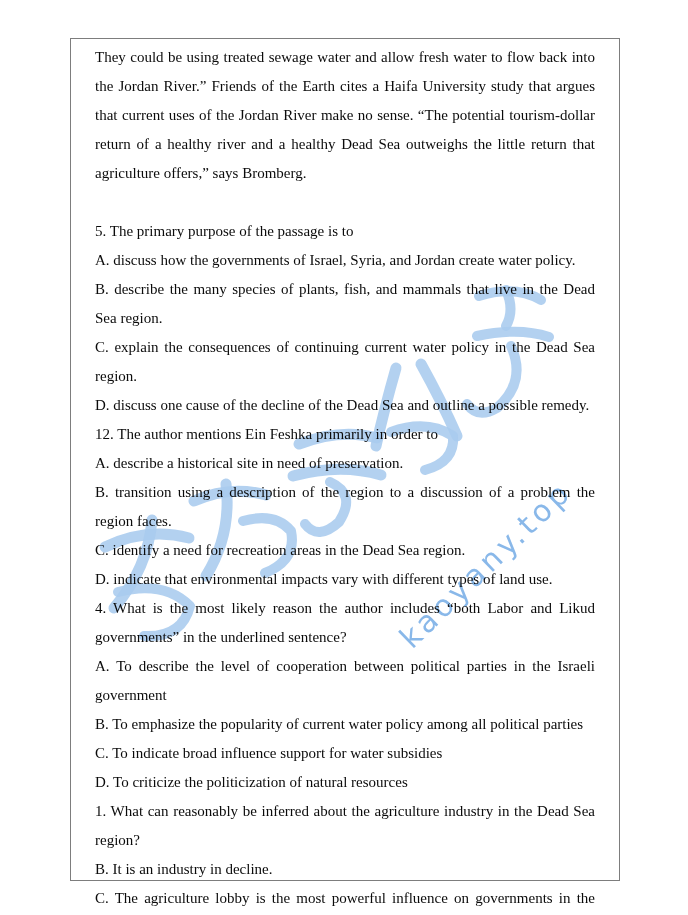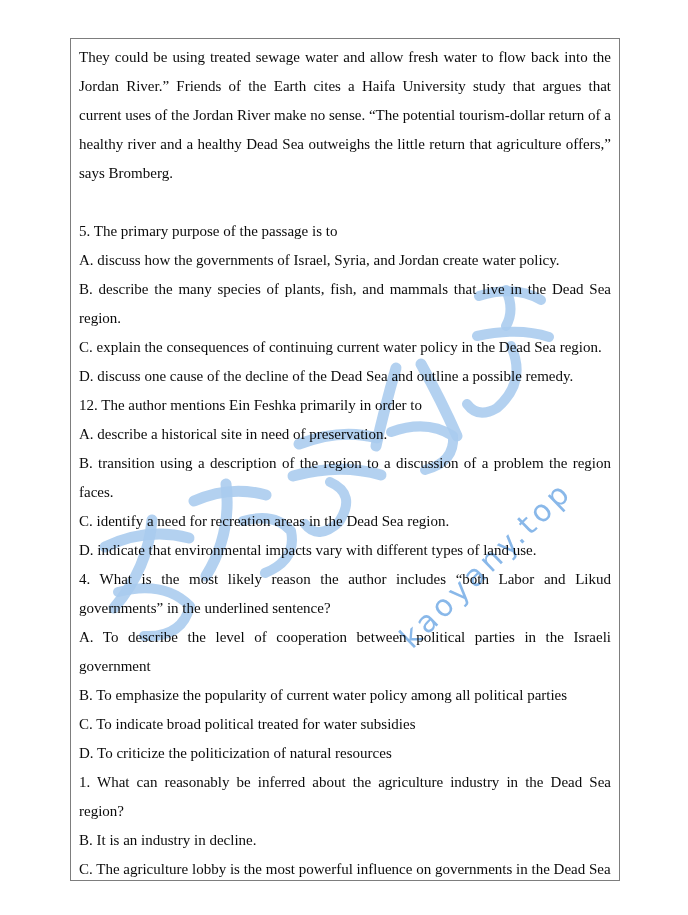--- a/index.html
+++ b/index.html
@@ -15,21 +15,21 @@
     width: 688px; height: 915px;
     z-index: 0;
     pointer-events: none;
   }
   .page {
     position: absolute;
     left: 70px; top: 38px;
     width: 550px; height: 843px;
     box-sizing: border-box;
     border: 1px solid #7d7d7d;
-    padding: 4px 8px;
+    padding: 4px 24px;
     z-index: 1;
     background: transparent;
   }
   .line {
     margin: 0;
     font-size: 15px;
     line-height: 29px;
     color: #0b0b0b;
     text-align: justify;
   }
@@ -97,20 +97,20 @@
 
   <p class="line">12. The author mentions Ein Feshka primarily in order to</p>
   <p class="line">A. describe a historical site in need of preservation.</p>
   <p class="line">B. transition using a description of the region to a discussion of a problem the region faces.</p>
   <p class="line">C. identify a need for recreation areas in the Dead Sea region.</p>
   <p class="line">D. indicate that environmental impacts vary with different types of land use.</p>
 
   <p class="line">4. What is the most likely reason the author includes “both Labor and Likud governments” in the underlined sentence?</p>
   <p class="line">A. To describe the level of cooperation between political parties in the Israeli government</p>
   <p class="line">B. To emphasize the popularity of current water policy among all political parties</p>
-  <p class="line">C. To indicate broad political treated for water subsidies</p>
+  <p class="line">C. To indicate broad influence support for water subsidies</p>
   <p class="line">D. To criticize the politicization of natural resources</p>
 
   <p class="line">1. What can reasonably be inferred about the agriculture industry in the Dead Sea region?</p>
   <p class="line">B. It is an industry in decline.</p>
   <p class="line">C. The agriculture lobby is the most powerful influence on governments in the Dead Sea</p>
 
 </div>
 
 </body></html>

